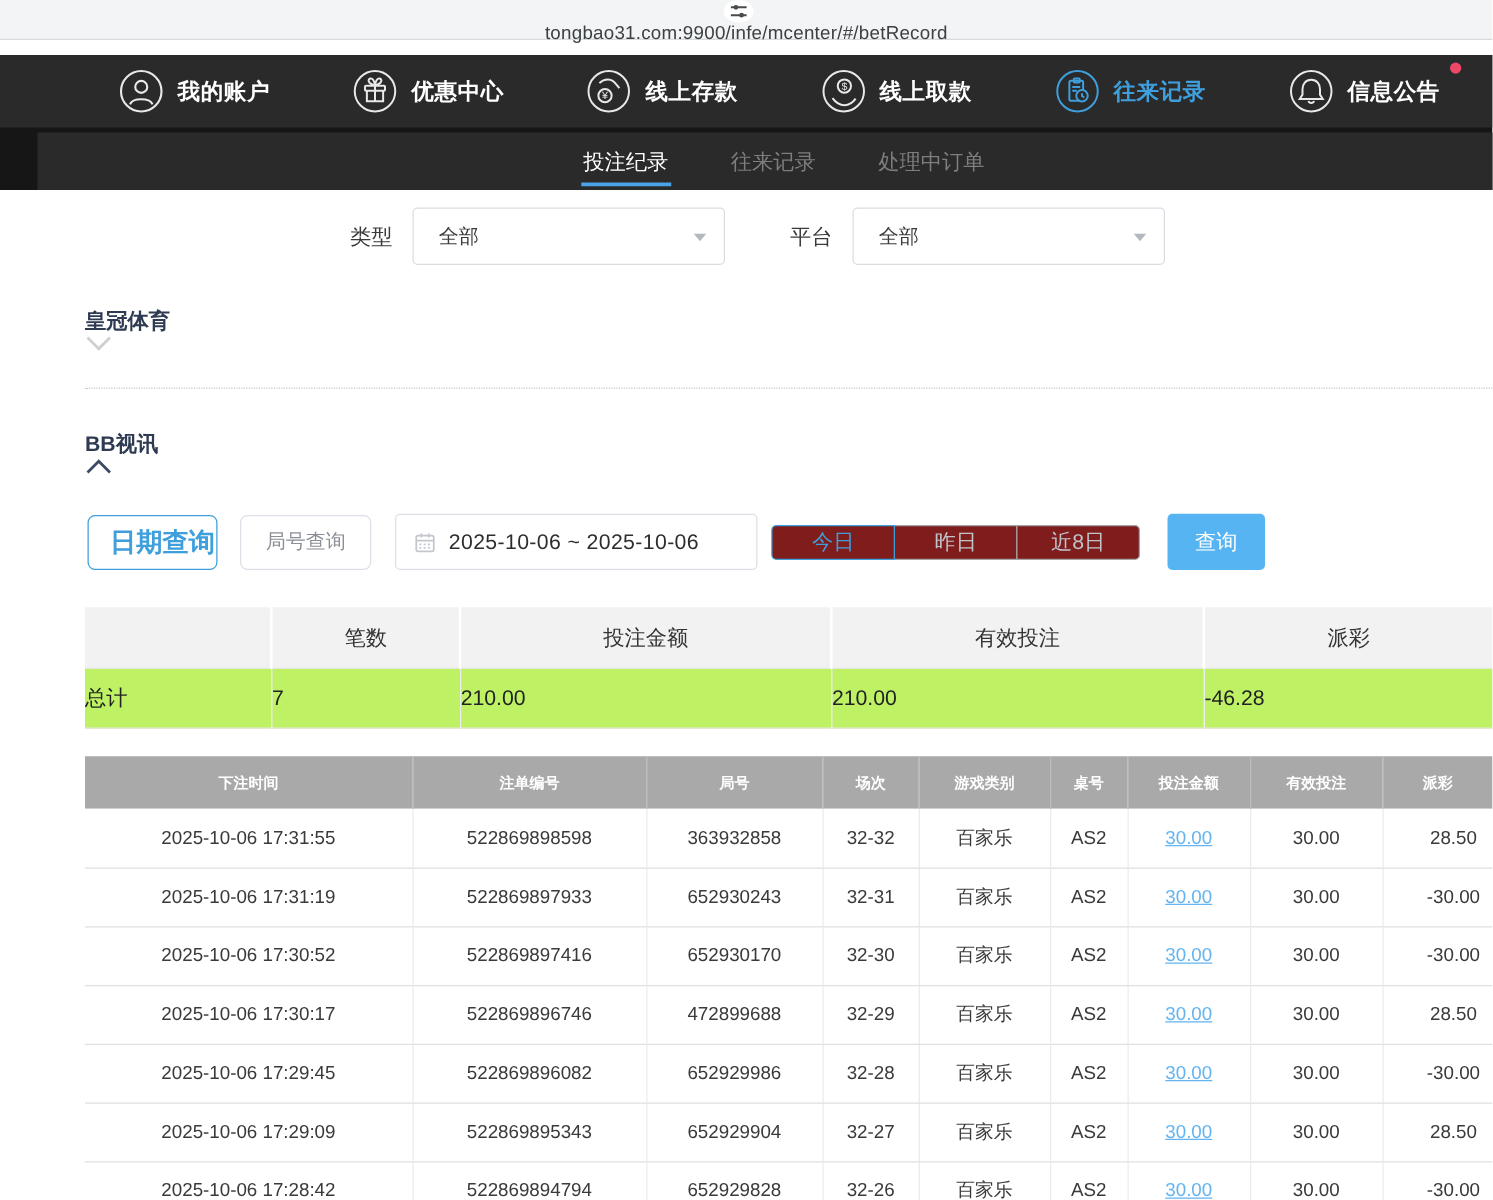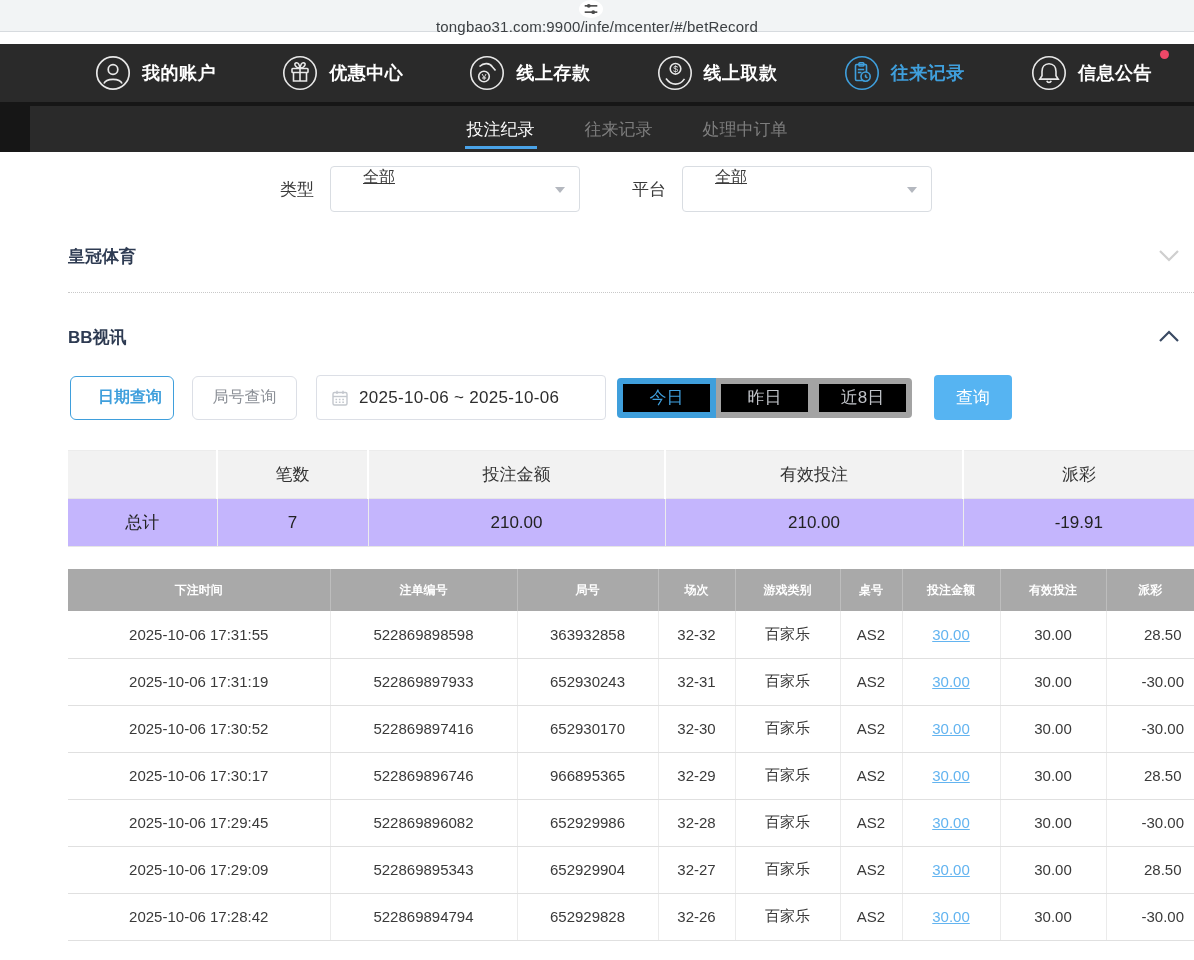--- a/index.html
+++ b/index.html
@@ -36,59 +36,59 @@
 
   
   .content{ padding:0 0 0 68px; }
   .inner{ width:1126px; }
 
   .filter-row{ display:flex; align-items:center; margin-top:14px; height:46px; }
   .filter-label{ font-size:17px; color:#3a3a3a; margin-right:16px; }
   .filter-row .lbl1{ margin-left:212px; }
   .filter-row .lbl2{ margin-left:52px; }
   .select{ width:250px; height:46px; border:1px solid #d9dde2; border-radius:4px; display:flex;
-           padding:0 32px; font-size:16px; color:#3a3a3a; background:#fff;
-           position:relative; cursor:pointer;text-decoration:underline; }
+           align-items:center; padding:0 20px; font-size:16px; color:#3a3a3a; background:#fff;
+           position:relative; cursor:pointer; }
   .select .caret{ position:absolute; right:14px; top:50%; margin-top:-2px; width:0; height:0;
            border-left:5px solid transparent; border-right:5px solid transparent;
            border-top:6px solid #b4b8bf; }
 
-  .section-head{ display:flex; align-items:center; justify-content:space-between; margin-top:33px; }
+  .section-head{ display:flex; align-items:flex-start; justify-content:space-between; margin-top:33px;flex-direction:column; }
   .section-title{ font-size:17px; font-weight:bold; color:#2e3b52; }
   .section-head .chev{ margin-right:14px; cursor:pointer; }
   .dotted-divider{ border-top:1px dotted #c9c9c9; margin-top:24px; }
 
   .query-row{ display:flex; align-items:center; margin-top:26px; height:45px; }
   .btn{ display:flex; align-items:center; justify-content:center; cursor:pointer; background:#fff; }
   .btn-date-query{ width:104px; height:44px; border:1px solid var(--accent); border-radius:6px;
-        color:var(--accent); font-weight:bold; font-size:16px; margin-left:2px;padding-left:16px; }
+        color:var(--accent); font-weight:bold; font-size:21px; margin-left:2px;padding-left:16px; }
   .btn-round-query{ width:105px; height:44px; border:1px solid #dcdfe6; border-radius:6px;
         color:#8b8f96; font-size:16px; margin-left:18px; }
   .date-input{ width:290px; height:45px; border:1px solid #dcdfe6; border-radius:4px; display:flex;
         align-items:center; padding:0 14px; margin-left:19px; cursor:pointer; }
   .date-input .cal{ color:#c3c7cd; margin-right:10px; display:flex; }
   .date-input .date-text{ font-size:17px; color:#2d2d2d; letter-spacing:.3px; }
   .seg-group{ display:flex; margin-left:11px; }
-  .seg{ width:99px; height:40px; border:6px solid #a3a3a3; font-size:17px; color:#c0c3c8;
-        display:flex; align-items:center; justify-content:center; background:#000000; cursor:pointer;
+  .seg{ width:99px; height:28px; border:1px solid #a3a3a3; font-size:17px; color:#c0c3c8;
+        display:flex; align-items:center; justify-content:center; background:#7f1d1d; cursor:pointer;
         margin-left:-1px; }
   .seg:first-child{ border-radius:4px 0 0 4px; margin-left:0; }
   .seg:last-child{ border-radius:0 4px 4px 0; }
   .seg.active{ border-color:var(--accent); color:var(--accent); z-index:2; }
   .btn-search{ width:78px; height:45px; background:var(--button); border:none; border-radius:4px;
         color:#fff; font-size:17px; margin-left:22px; }
 
   
   table{ border-collapse:collapse; table-layout:fixed; }
   .summary-table{ width:1126px; margin-top:30px; }
   .summary-table th{ height:48px; background:#f2f2f2; font-size:17px; font-weight:normal;
         color:#333; border-right:2px solid #fff; border-top:1px solid #ececec; }
   .summary-table th:last-child{ border-right:none; }
-  .summary-table td{ height:48px; background:#c4b5fd; font-size:17px; font-weight:500; color:#222;
-        text-align:center; border-right:1px solid #ececec; border-top:1px solid #e6e6e6;
+  .summary-table td{ height:48px; background:#bef264; font-size:17px; font-weight:500; color:#222;
+        border-right:1px solid #ececec; border-top:1px solid #e6e6e6;
         border-bottom:1px solid #e6e6e6; }
   .summary-table td:last-child{ border-right:none; }
 
   
   .records-table{ width:1126px; margin-top:22px; }
   .records-table th{ height:42px; background:#a9a9a9; color:#fff; font-size:12px; font-weight:bold;
         border-right:1px solid #bdbdbd; }
   .records-table th:last-child{ border-right:none; }
   .records-table td{ height:47px; font-size:15px; color:#3a3a3a; text-align:center;
         border-right:1px solid #ebebeb; border-bottom:1px solid #e0e0e0; background:#fff; }
@@ -261,21 +261,21 @@
           <th>有效投注</th>
           <th>派彩</th>
         </tr>
       </thead>
       <tbody>
         <tr>
           <td>总计</td>
           <td class="money">7</td>
           <td class="money">210.00</td>
           <td class="money">210.00</td>
-          <td class="money neg">-19.91</td>
+          <td class="money neg">-46.28</td>
         </tr>
       </tbody>
     </table>
 
     <table class="records-table">
       <colgroup>
           <col style="width: 262px;">
           <col style="width: 187px;">
           <col style="width: 141px;">
           <col style="width: 77px;">
@@ -328,21 +328,21 @@
             <td class="money">32-30</td>
             <td class="money">百家乐</td>
             <td class="money">AS2</td>
             <td><a href="#" class="cell-link">30.00</a></td>
             <td class="money">30.00</td>
             <td class="money neg">-30.00</td>
           </tr>
           <tr>
             <td class="money">2025-10-06 17:30:17</td>
             <td class="money">522869896746</td>
-            <td class="money">966895365</td>
+            <td class="money">472899688</td>
             <td class="money">32-29</td>
             <td class="money">百家乐</td>
             <td class="money">AS2</td>
             <td><a href="#" class="cell-link">30.00</a></td>
             <td class="money">30.00</td>
             <td class="money">28.50</td>
           </tr>
           <tr>
             <td class="money">2025-10-06 17:29:45</td>
             <td class="money">522869896082</td>

